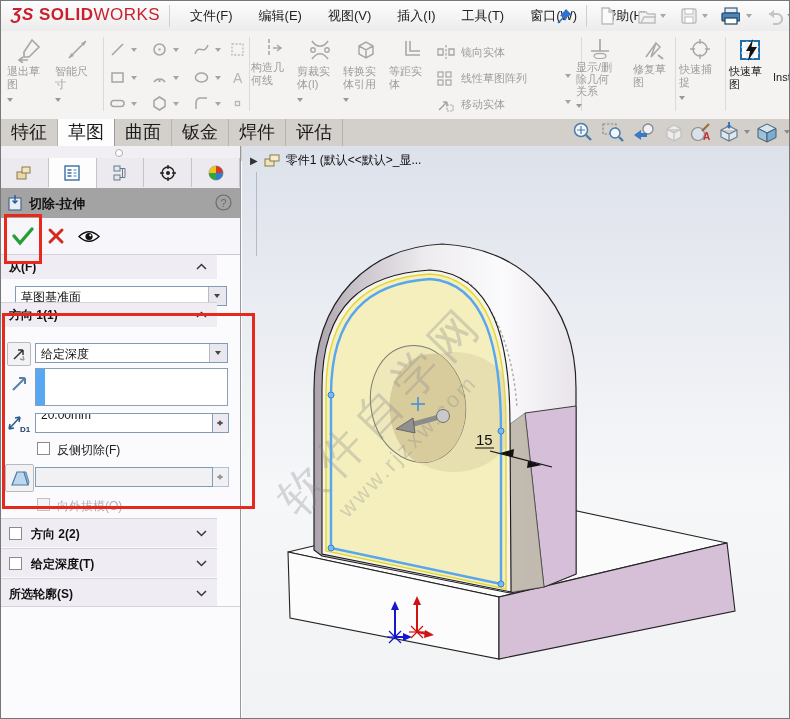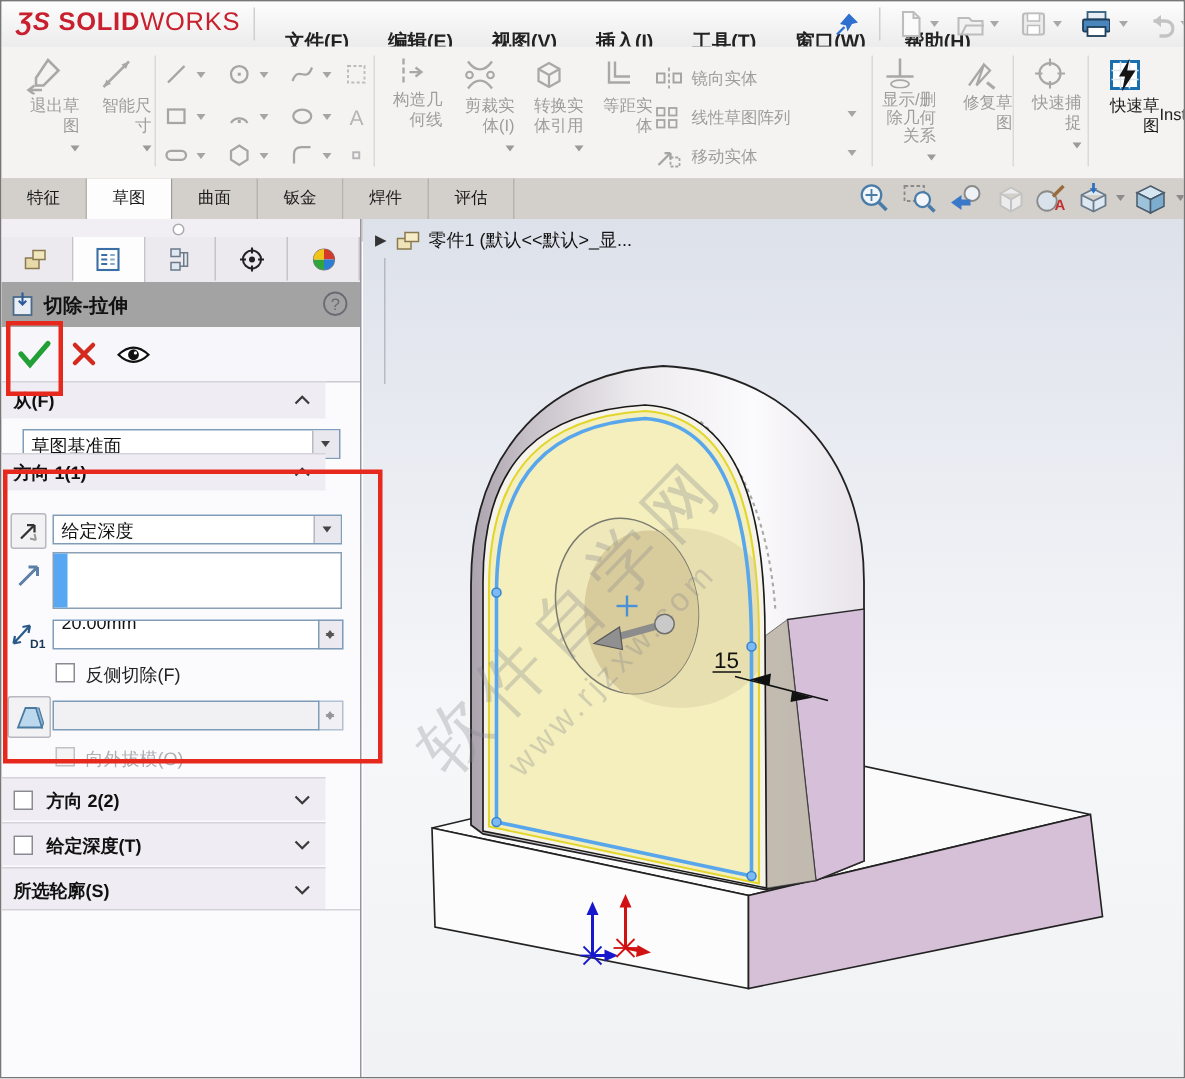--- a/index.html
+++ b/index.html
@@ -6,42 +6,42 @@
   .app{position:relative;width:790px;height:719px;overflow:hidden;background:#fff;
        font-family:"Liberation Sans","DejaVu Sans",sans-serif;border:1px solid #777;box-sizing:border-box;}
   .abs{position:absolute;}
   
   .menubar{position:absolute;left:0;top:0;width:790px;height:30px;
            background:linear-gradient(#fdfdfd,#ececec);border-bottom:1px solid #d7d7d7;}
   .logo{position:absolute;left:10px;top:4px;font-size:17px;font-weight:bold;color:#c8202e;
         font-style:italic;letter-spacing:.5px;white-space:nowrap;}
   .logo .lt{font-weight:normal;}
   .mb-sep{position:absolute;top:4px;width:1px;height:22px;background:#cfcfcf;}
-  .menus{position:absolute;left:176px;top:12px;height:30px;display:flex;align-items:center;font-weight:bold;}
+  .menus{position:absolute;left:176px;top:0;height:30px;display:flex;align-items:center;}
   .menu-item{padding:0 13px;font-size:13px;color:#222;height:30px;line-height:30px;}
   .qicon{position:absolute;top:5px;width:20px;height:20px;}
   .qcaret{position:absolute;top:13px;width:0;height:0;border:3px solid transparent;border-top:4px solid #a8a8a8;}
   
   .ribbon{position:absolute;left:0;top:30px;width:790px;height:88px;background:#f4f3f2;
           border-bottom:1px solid #bdbab5;}
   .rdiv{position:absolute;top:6px;height:74px;width:1px;background:#dcdad6;}
-  .rbtn{position:absolute;top:2px;width:46px;text-align:right;}
+  .rbtn{position:absolute;top:2px;width:46px;text-align:left;}
   .rico{display:block;margin:4px auto 0;}
   .rlab{font-size:11px;line-height:13px;color:#9d9d9d;margin-top:2px;white-space:nowrap;}
   .rlab.on{color:#1a1a1a;}
   .rcaret{display:inline-block;width:0;height:0;border:3.5px solid transparent;border-top:4px solid #9a9a9a;margin-top:3px;}
   .gitem{position:absolute;width:20px;height:20px;}
   .gcaret{position:absolute;width:0;height:0;border:3px solid transparent;border-top:4px solid #a5a5a5;}
   .rrow{position:absolute;height:22px;display:flex;align-items:center;font-size:11px;color:#9d9d9d;white-space:nowrap;}
   .rrow svg{margin-right:6px;}
   .inst{position:absolute;left:772px;top:40px;font-size:11px;color:#222;}
   
   .tabbar{position:absolute;left:0;top:118px;width:790px;height:27px;background:#d3d0cb;border-bottom:1px solid #90909a;}
   .tabs{position:absolute;left:0;top:0;display:flex;height:27px;}
-  .tab{width:56px;height:42px;line-height:26px;text-align:center;font-size:11px;color:#1a1a1a;
+  .tab{width:56px;height:42px;line-height:26px;text-align:center;font-size:18px;color:#1a1a1a;
        border-right:1px solid #b7b4ae;background:#d3d0cb;}
   .tab.active{background:#fdfdfd;border-right:1px solid #9a9a9a;}
   .hicon{position:absolute;top:2px;width:24px;height:23px;}
   .hcaret{position:absolute;top:11px;width:0;height:0;border:3px solid transparent;border-top:4px solid #8b8b8b;}
   
   .panel{position:absolute;left:0;top:145px;width:240px;height:574px;background:#fbfafd;border-right:1px solid #97959e;box-sizing:border-box;}
   .pm-splitter{position:absolute;left:0;top:0;width:239px;height:12px;background:#f1eff3;}
   .pm-dot{position:absolute;left:114px;top:3px;width:6px;height:6px;border-radius:50%;background:#fff;border:1px solid #ababb2;}
   .pm-tabs{position:absolute;left:0;top:12px;width:239px;height:30px;display:flex;background:#eceaef;border-bottom:1px solid #b5b2bd;}
   .pm-tab{width:47px;height:29px;border-right:1px solid #c6c4cb;display:flex;align-items:center;justify-content:center;}

